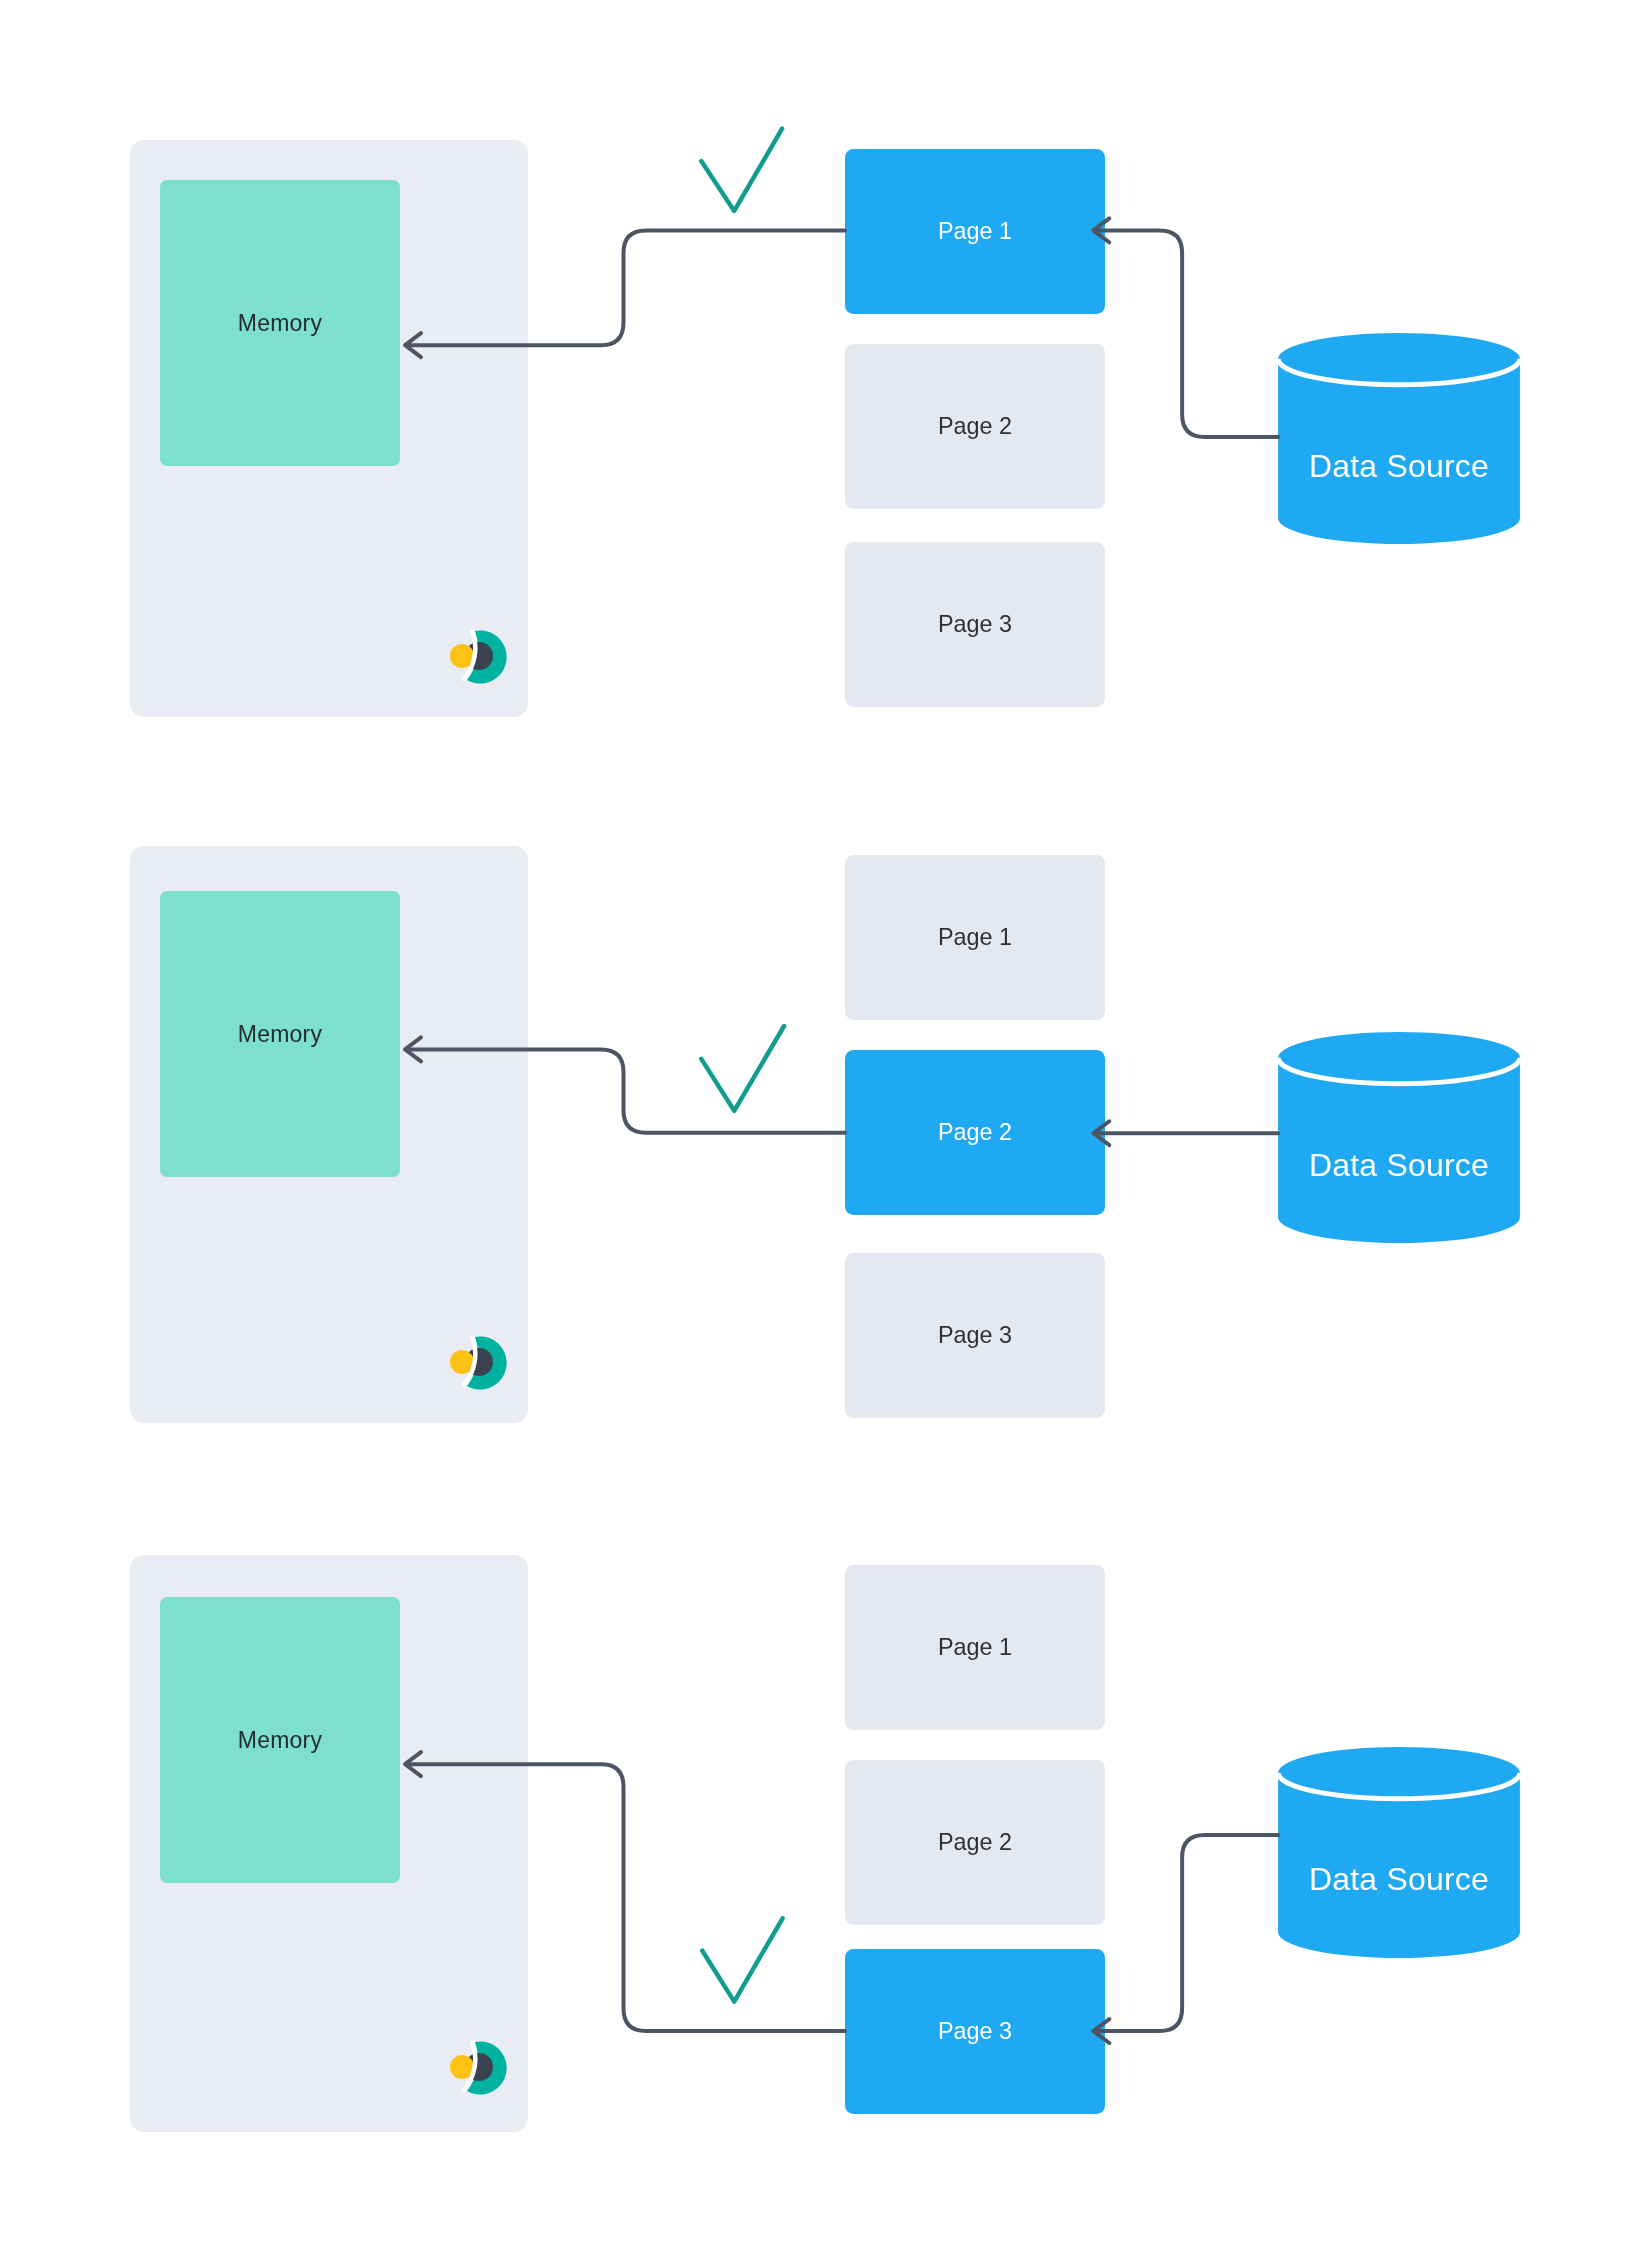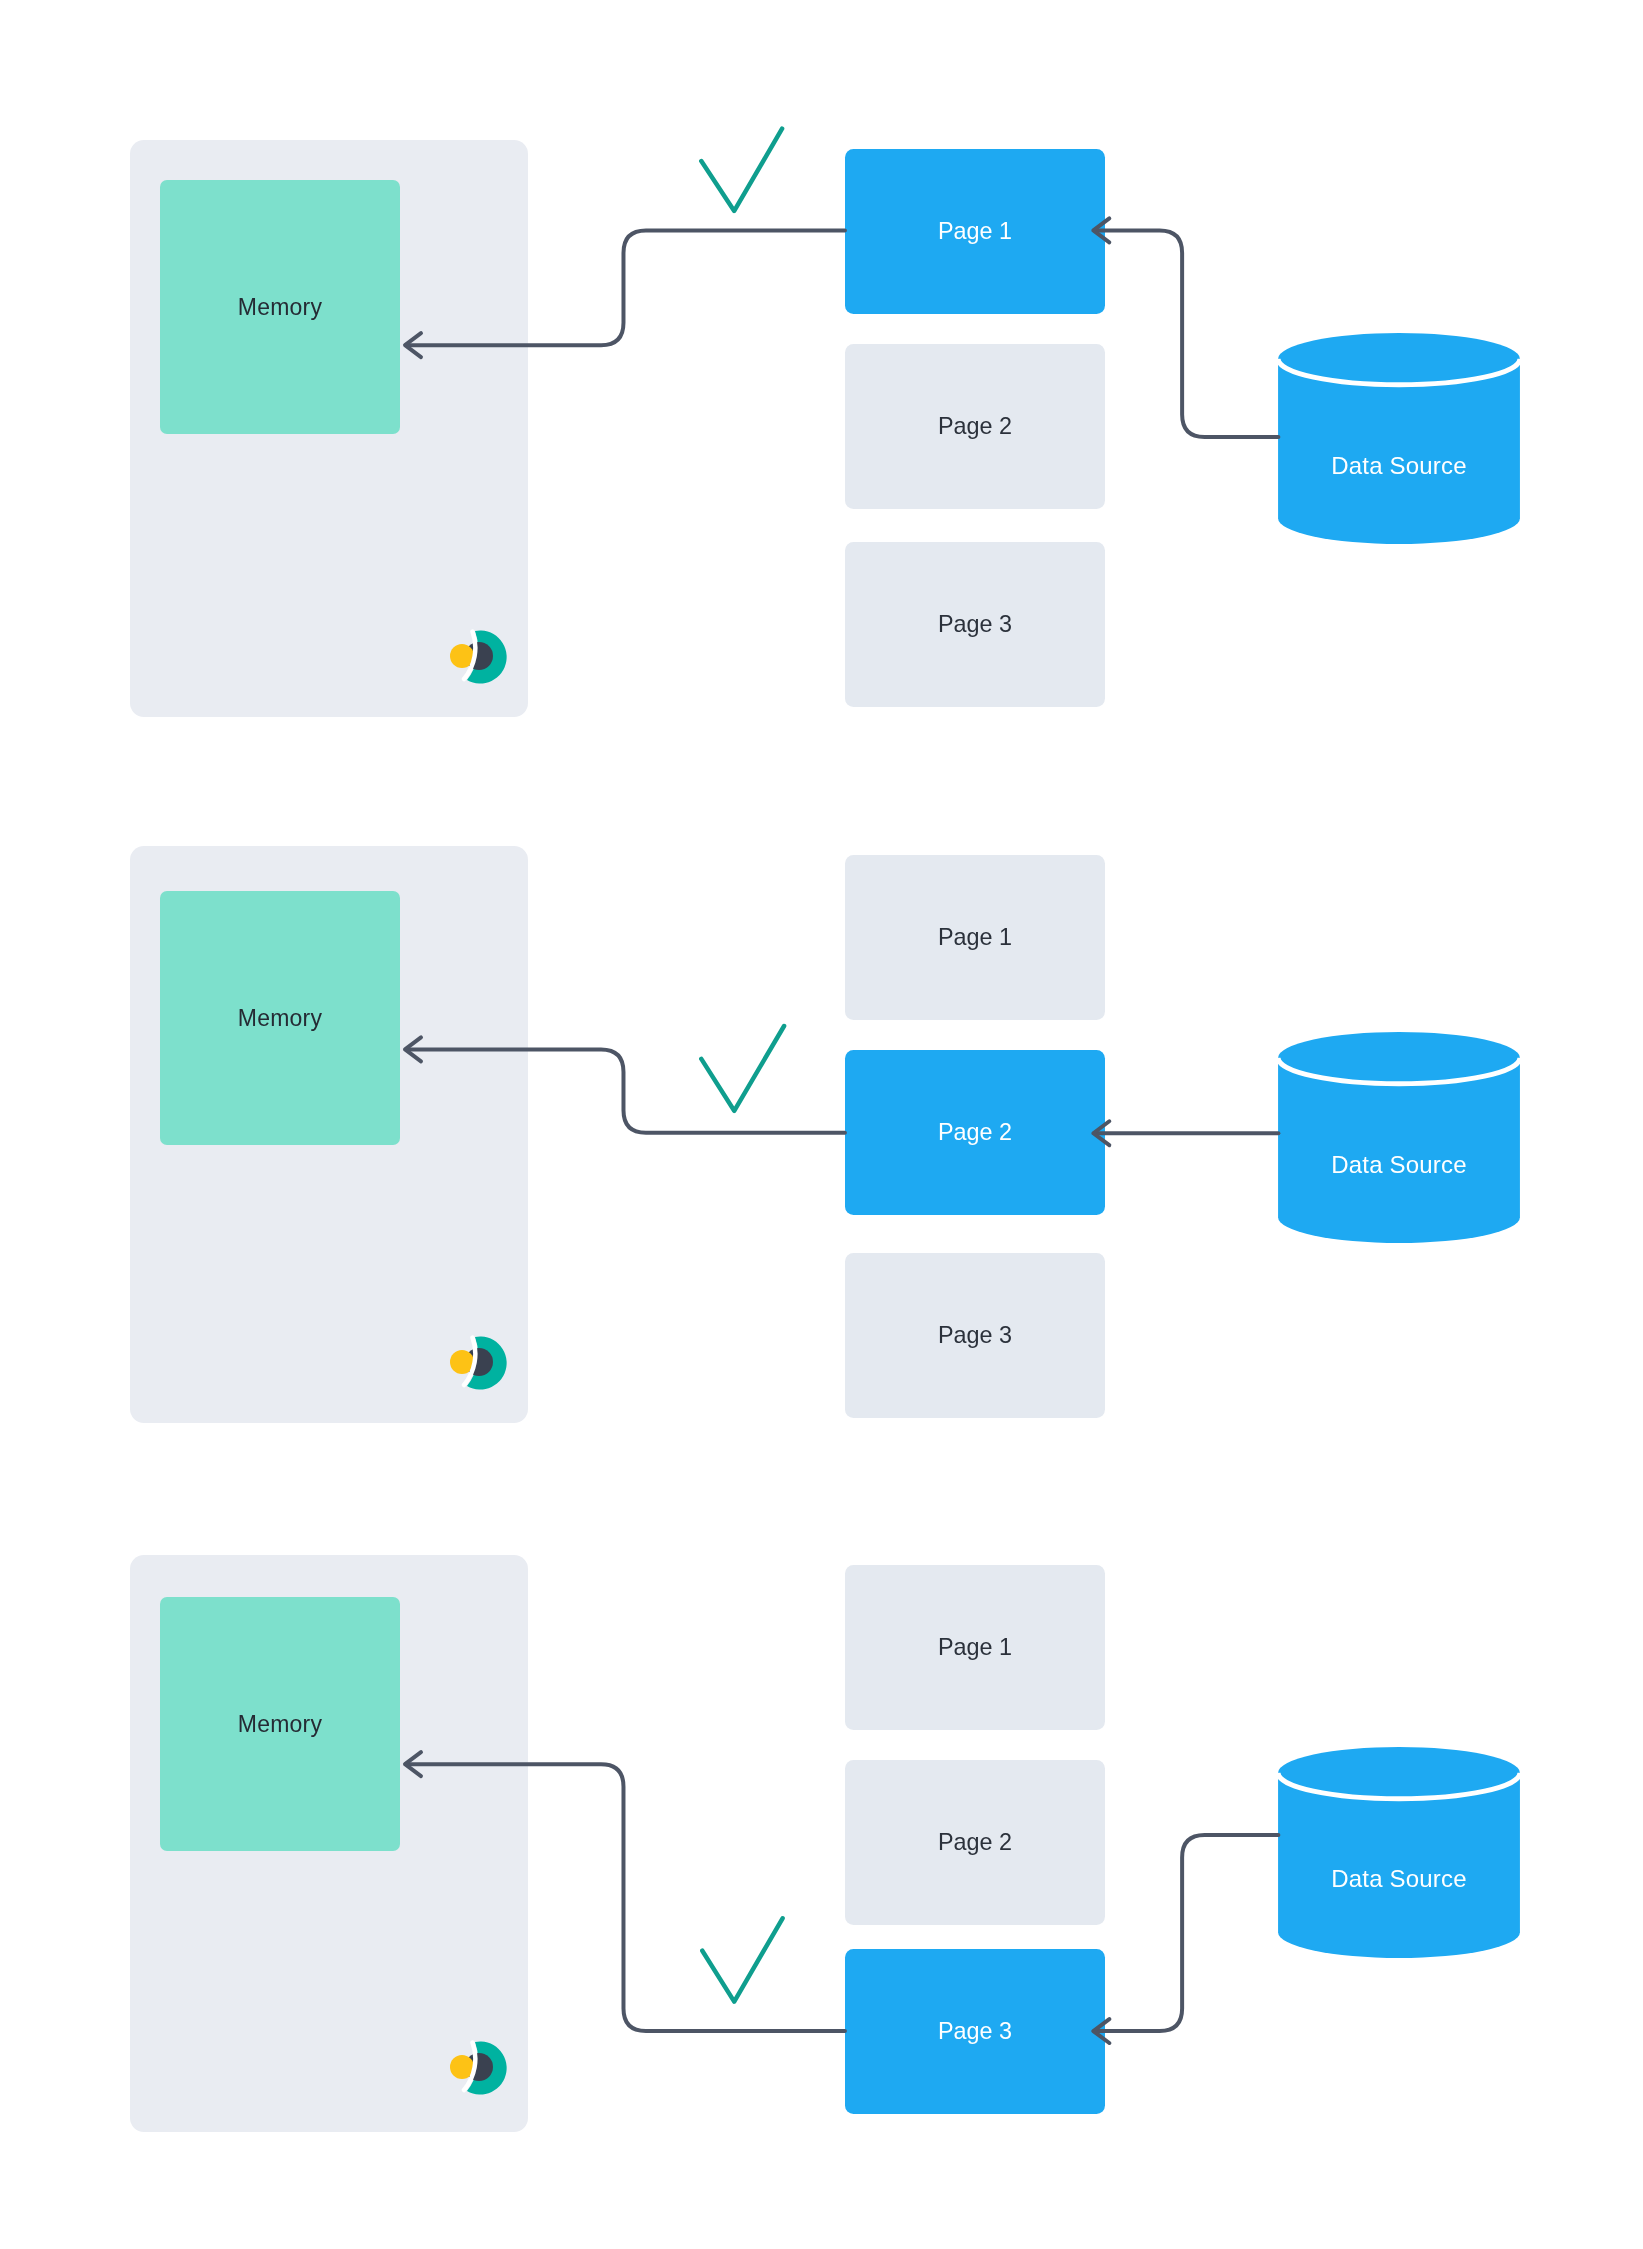--- a/index.html
+++ b/index.html
@@ -1,31 +1,31 @@
 <!DOCTYPE html>
 <html style="font-size:8px"><head>
 <meta charset="utf-8">
 <style>
   html,body{margin:0;padding:0;background:#ffffff;}
   body{font-family:"Liberation Sans","DejaVu Sans",sans-serif;}
   #canvas{position:relative;width:1644px;height:2250px;background:#ffffff;overflow:hidden;}
 
   .panel{position:absolute;left:130px;width:398px;height:577px;background:#e9ecf2;border-radius:14px;}
-  .membox{position:absolute;left:160px;width:240px;height:254px;background:#7de0cc;border-radius:7px;
+  .membox{position:absolute;left:160px;width:240px;height:286px;background:#7de0cc;border-radius:7px;
           display:flex;align-items:center;justify-content:center;}
   .membox span{font-size:23px;color:#252b34;letter-spacing:0.2px;}
 
   .page{position:absolute;left:845px;width:260px;height:165px;border-radius:8.5px;
         display:flex;align-items:center;justify-content:center;font-size:23.4px;}
   .page.inactive{background:#e4e9f0;color:#2b313b;}
   .page.active{background:#1ea9f2;color:#ffffff;}
 
   .cyl{position:absolute;left:1276px;width:246px;height:213px;}
   .cyl-label{position:absolute;left:1276px;width:246px;height:30px;display:flex;align-items:center;justify-content:center;
-             font-size:24px;font-weight:500;color:#ffffff;letter-spacing:0.2px;text-align:right;}
+             font-size:32px;font-weight:500;color:#ffffff;letter-spacing:0.2px;text-align:right;}
 
   .logo{position:absolute;left:449px;width:63px;height:56px;}
 
   #wires{position:absolute;left:0;top:0;width:1644px;height:2250px;pointer-events:none;}
   .wire{stroke:#4d5565;stroke-width:8;fill:none;stroke-linecap:round;stroke-linejoin:round;}
   .check{stroke:#0f9e8e;stroke-width:9;fill:none;stroke-linecap:round;stroke-linejoin:round;}
 </style>
 </head>
 <body>
 

